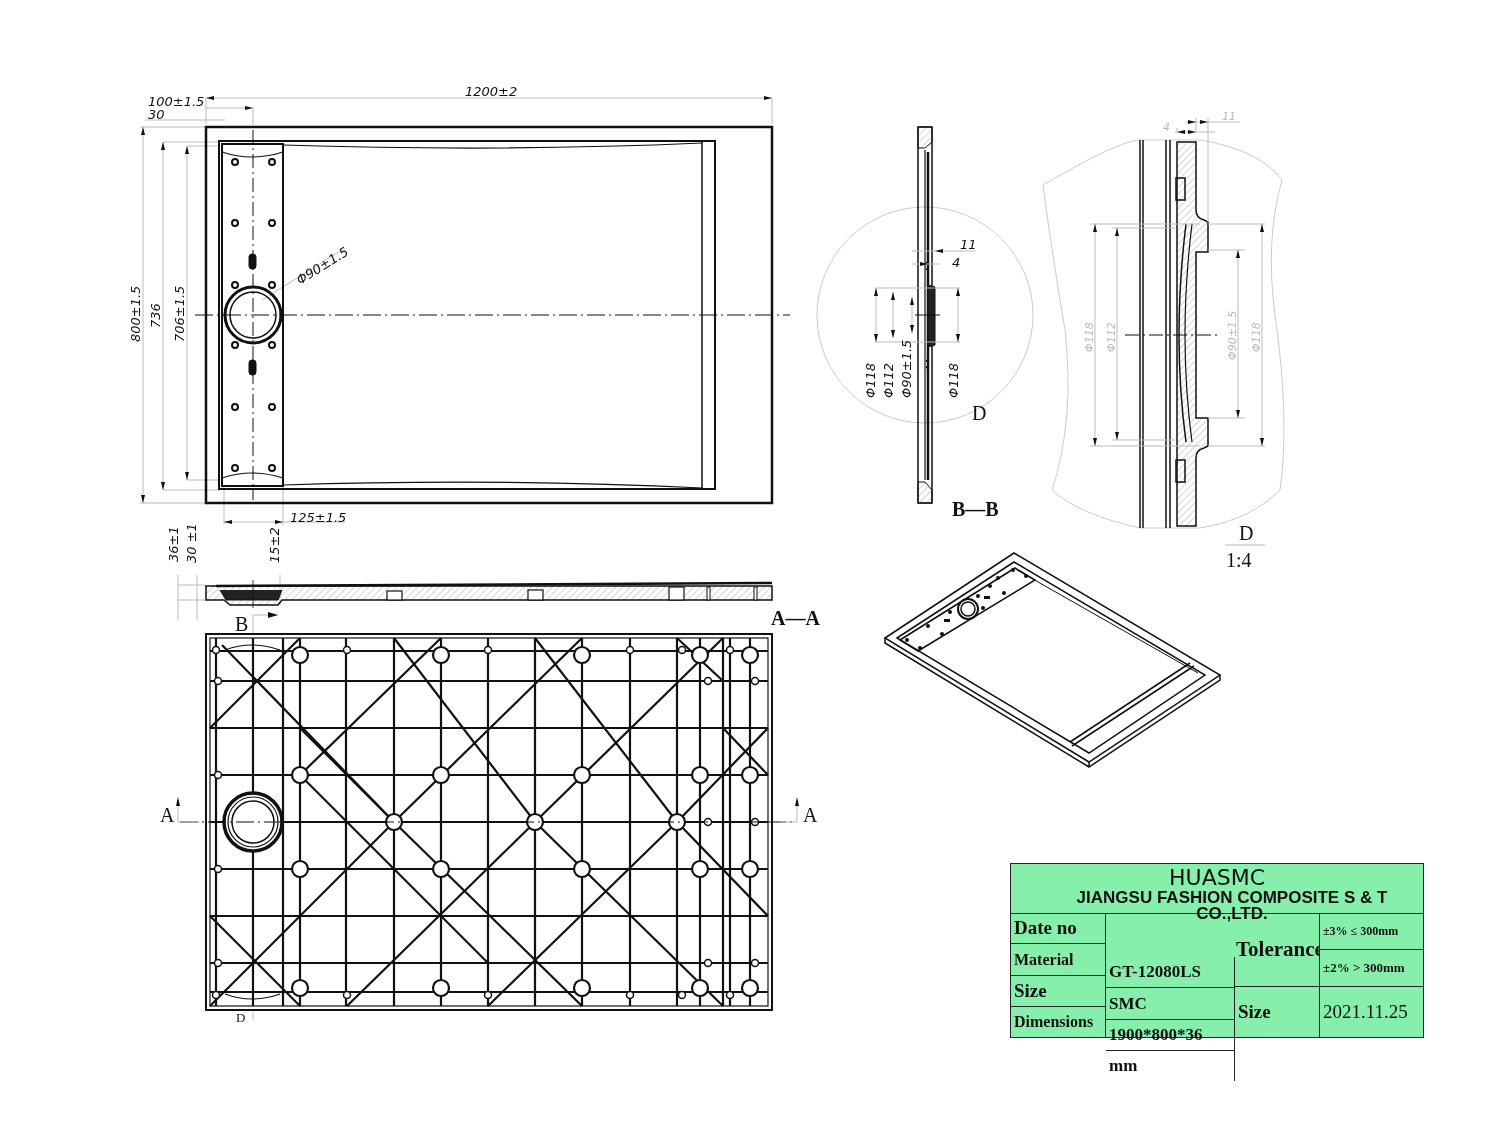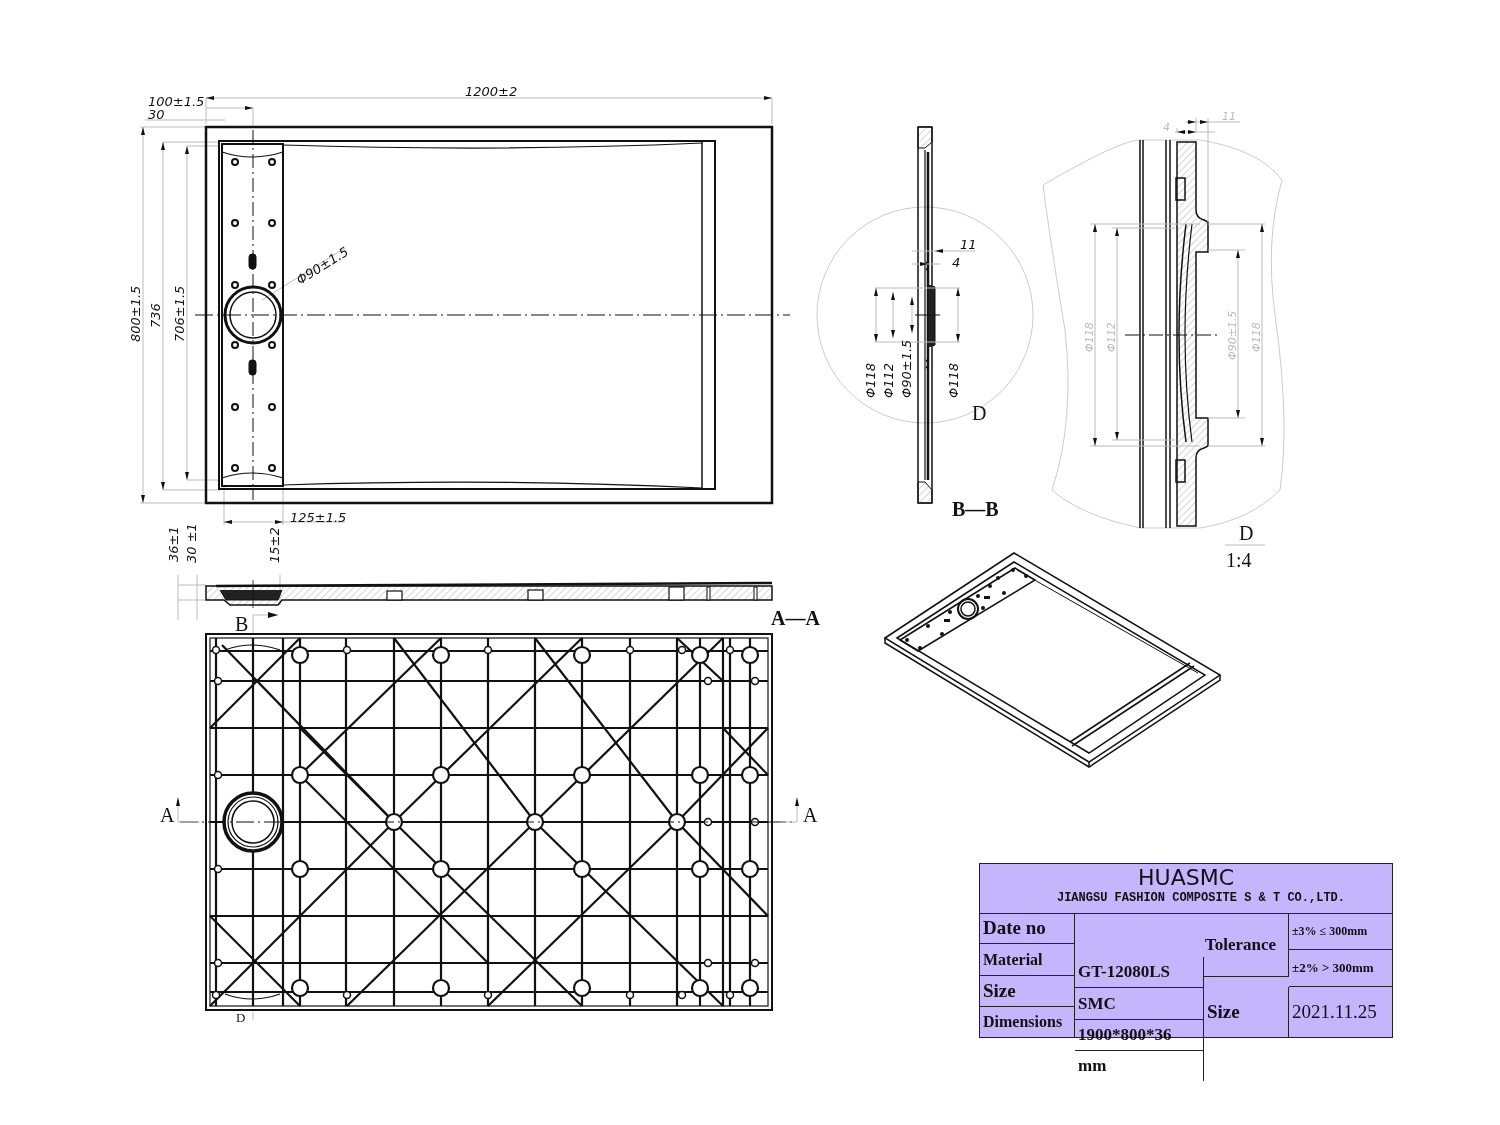--- a/index.html
+++ b/index.html
@@ -2,24 +2,24 @@
 <html><head>
 <meta charset="utf-8">
 <style>
   html, body { margin: 0; padding: 0; background: #ffffff; }
   body { width: 1500px; height: 1125px; position: relative; overflow: hidden; font-family: "Liberation Sans", sans-serif; }
   svg { position: absolute; left: 0; top: 0; }
   .dim { font-family: "DejaVu Sans", sans-serif; font-style: italic; font-size: 13px; fill: #111; }
   .dimlight { font-family: "DejaVu Sans", sans-serif; font-style: italic; font-size: 13px; fill: #bbb; }
   .lbl { font-family: "Liberation Serif", serif; font-size: 20px; fill: #111; }
   .lblb { font-family: "Liberation Serif", serif; font-size: 20px; font-weight: bold; fill: #111; }
-  .title-block { position: absolute; left: 979px; top: 863px; width: 414px; height: 175px; border: 1.5px solid #222; box-sizing: border-box; background: #c4b5fd; }
+  .title-block { position: absolute; left: 1010px; top: 863px; width: 414px; height: 175px; border: 1.5px solid #222; box-sizing: border-box; background: #86efac; }
   .tb-head { position: absolute; left: 0; top: 0; width: 100%; height: 49px; border-bottom: 1.5px solid #222; text-align: center; }
   .tb-brand { font-family: "DejaVu Sans", sans-serif; font-size: 22px; line-height: 24px; margin-top: 2px; color: #111; }
-  .tb-company { font-family: Liberation Mono, monospace; font-weight: bold; font-size: 12px; line-height: 16px; color: #111; padding-left: 30px; }
+  .tb-company { font-family: Liberation Sans, sans-serif; font-weight: bold; font-size: 17px; line-height: 16px; color: #111; padding-left: 30px; }
   .cell { position: absolute; box-sizing: border-box; border-right: 1.5px solid #222; border-bottom: 1.5px solid #222; font-family: "Liberation Serif", serif; font-weight: bold; color: #111; display: flex; align-items: center; padding-left: 3px; white-space: nowrap; overflow: hidden; }
   .cell.val { font-family: "Liberation Serif", serif; font-weight: bold; font-size: 17px; margin-top: 44px; }
 </style>
 </head>
 <body>
 
 <svg width="1500" height="1125" viewBox="0 0 1500 1125">
   <defs>
     <pattern id="hatch" width="5" height="5" patternUnits="userSpaceOnUse" patternTransform="rotate(45)">
       <line x1="0" y1="0" x2="0" y2="5" stroke="#999" stroke-width="0.8"></line>
@@ -410,18 +410,18 @@
 
   <div class="cell" style="left:0;top:49px;width:95px;height:31px;font-size:19px;">Date no</div>
   <div class="cell val" style="left:95px;top:49px;width:129px;height:31px;">GT-12080LS</div>
   <div class="cell" style="left:0;top:80px;width:95px;height:32px;font-size:16px;">Material</div>
   <div class="cell val" style="left:95px;top:80px;width:129px;height:32px;">SMC</div>
   <div class="cell" style="left:0;top:112px;width:95px;height:31px;font-size:19px;">Size</div>
   <div class="cell val" style="left:95px;top:112px;width:129px;height:31px;">1900*800*36</div>
   <div class="cell" style="left:0;top:143px;width:95px;height:30px;font-size:16px;border-bottom:none;">Dimensions</div>
   <div class="cell val" style="left:95px;top:143px;width:129px;height:30px;border-bottom:none;">mm</div>
 
-  <div class="cell" style="left:224px;top:49px;width:85px;height:64px;font-size:17px;padding-left:1px;">Tolerance</div>
+  <div class="cell" style="left:224px;top:49px;width:85px;height:74px;font-size:21px;padding-left:1px;">Tolerance</div>
   <div class="cell" style="left:309px;top:49px;width:103px;height:37px;font-size:12px;border-right:none;">±3% ≤ 300mm</div>
   <div class="cell" style="left:309px;top:86px;width:103px;height:37px;font-size:13px;border-right:none;">±2% &gt; 300mm</div>
   <div class="cell" style="left:224px;top:123px;width:85px;height:50px;font-size:19px;border-bottom:none;">Size</div>
   <div class="cell" style="left:309px;top:123px;width:103px;height:50px;font-size:19px;font-weight:normal;border:none;">2021.11.25</div>
 </div>
 
 </body></html>

